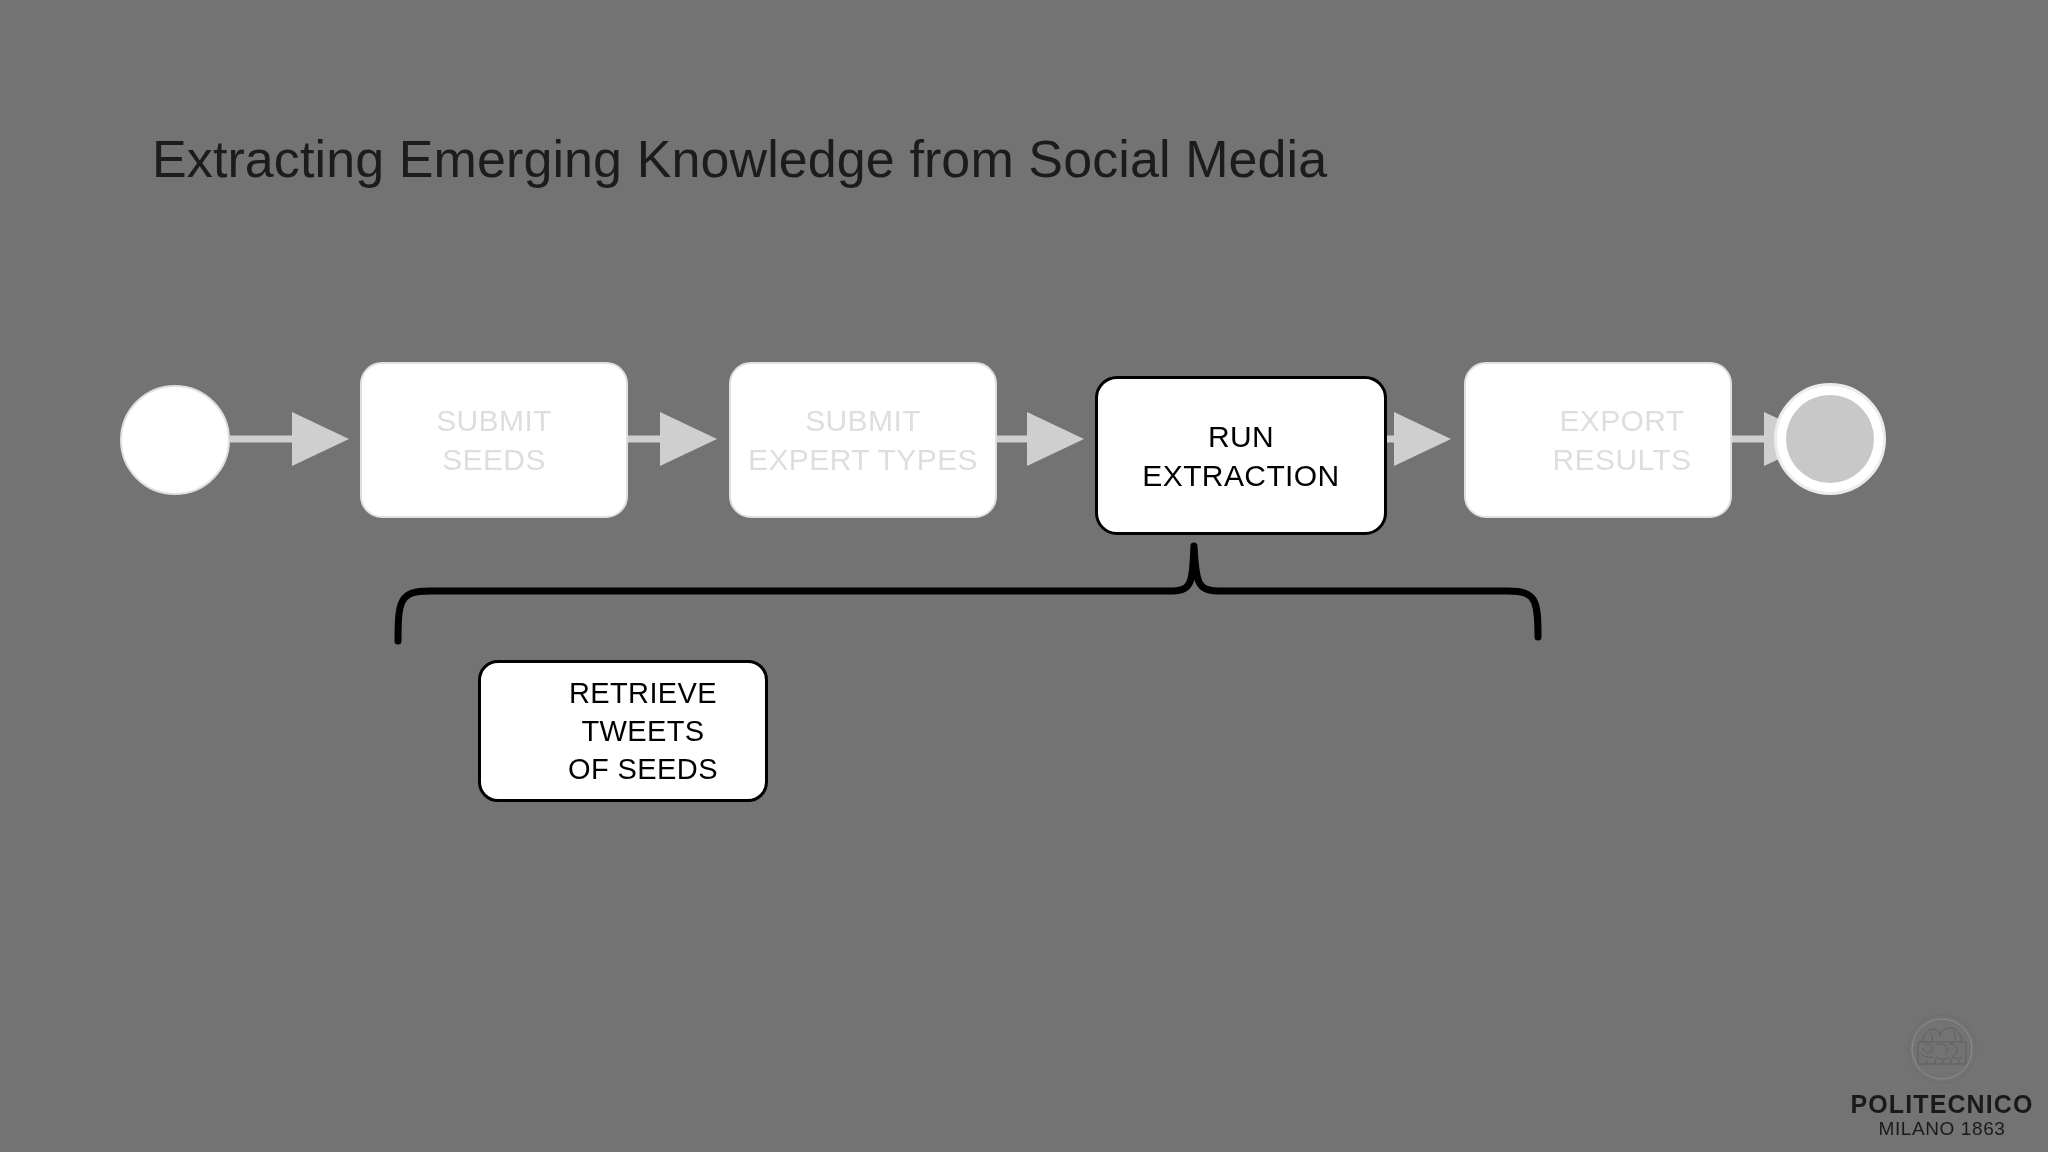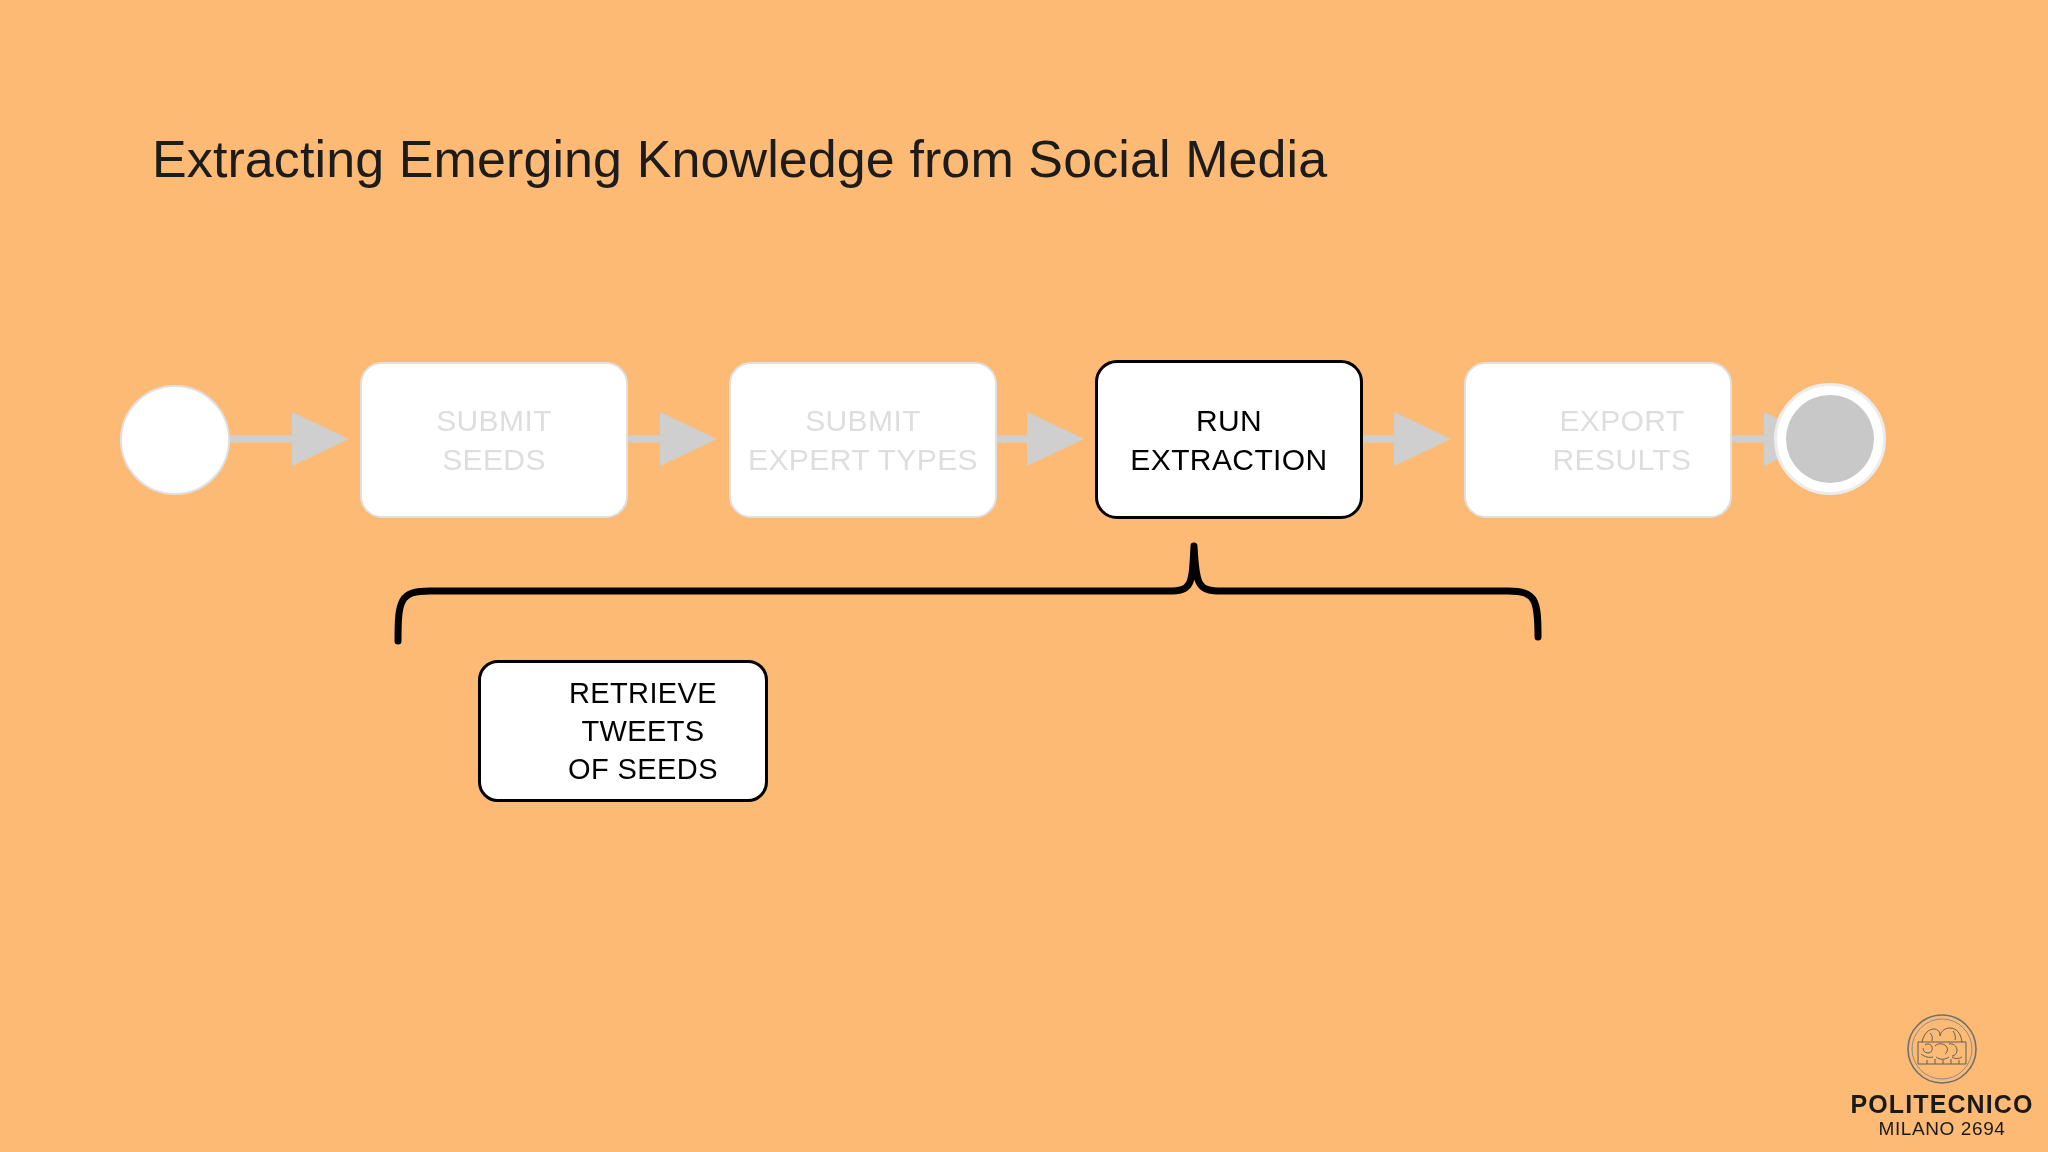--- a/index.html
+++ b/index.html
@@ -15,21 +15,21 @@
     overflow: hidden;
     font-family: "Liberation Sans", sans-serif;
     -webkit-font-smoothing: antialiased;
   }
 
   #slide {
     position: absolute;
     left: 0; top: 0;
     width: 2048px;
     height: 1152px;
-    background: #fdba74;
+    background: #737373;
   }
 
   
   #slide-title {
     position: absolute;
     left: 152px;
     top: 128px;
     width: 1600px;
     font-size: 52px;
     line-height: 62px;
@@ -187,21 +187,21 @@
     <div class="task dim" style="left:328px; top:362px; width:268px; height:156px;">
       <span class="task-label">SUBMIT
 SEEDS</span>
     </div>
 
     <div class="task dim" style="left:697px; top:362px; width:268px; height:156px;">
       <span class="task-label">SUBMIT
 EXPERT TYPES</span>
     </div>
 
-    <div class="task active" style="left:1063px; top:360px; width:268px; height:159px;">
+    <div class="task active" style="left:1063px; top:376px; width:292px; height:159px;">
       <span class="task-label">RUN
 EXTRACTION</span>
     </div>
 
     <div class="task dim" style="left:1432px; top:362px; width:268px; height:156px;padding-left:48px;">
       <span class="task-label">EXPORT
 RESULTS</span>
     </div>
 
     <div class="event end" style="left:1774px; top:383px; width:112px; height:112px;">
@@ -238,16 +238,16 @@
         <path d="M44 32 c4,-1 8,2 8,6 c0,3 -2,6 -5,6"></path>
         <path d="M16 42 c4,3 8,4 12,3"></path>
         <path d="M31 45 c4,3 9,3 13,0"></path>
         <path d="M47 45 c3,2 7,2 10,0"></path>
         <path d="M22 48 v4 M30 47 v5 M38 48 v4 M46 47 v5 M54 48 v4"></path>
         <path d="M25 21 c2,2 3,5 2,8"></path>
         <path d="M48 19 c2,3 3,6 2,9"></path>
       </g>
     </svg>
     <div class="logo-word">POLITECNICO</div>
-    <div class="logo-sub">MILANO 2694</div>
+    <div class="logo-sub">MILANO 1863</div>
   </div>
 
 </div>
 
 </body></html>

